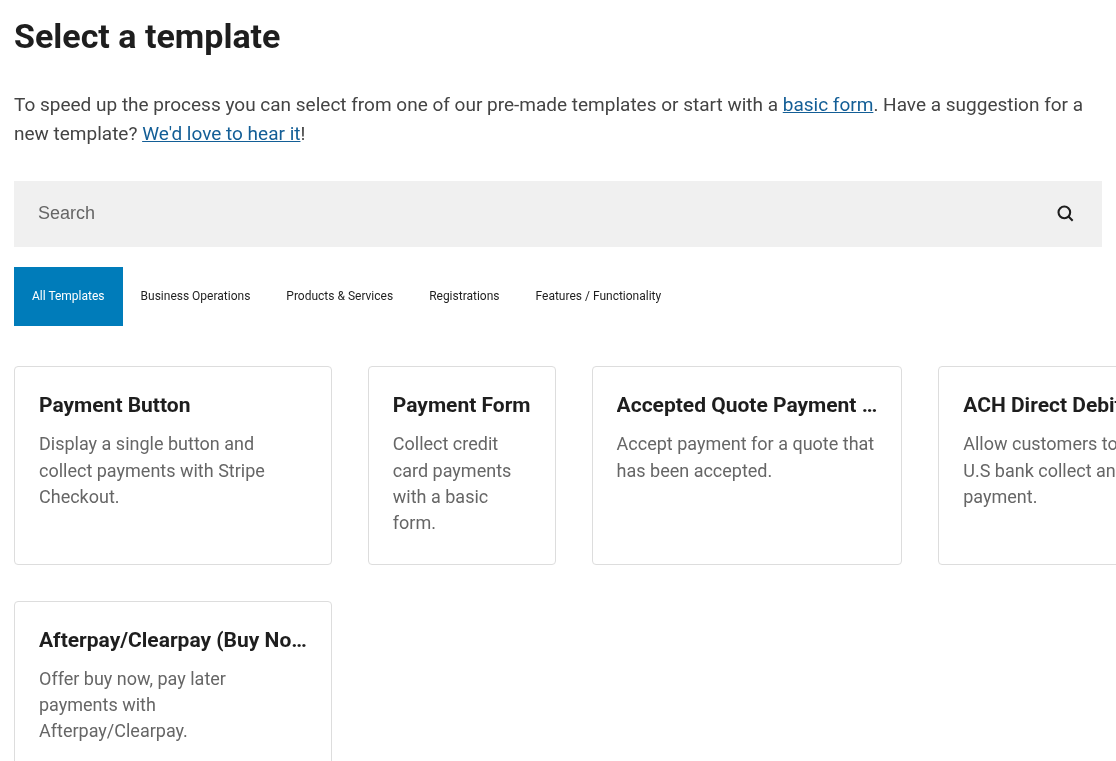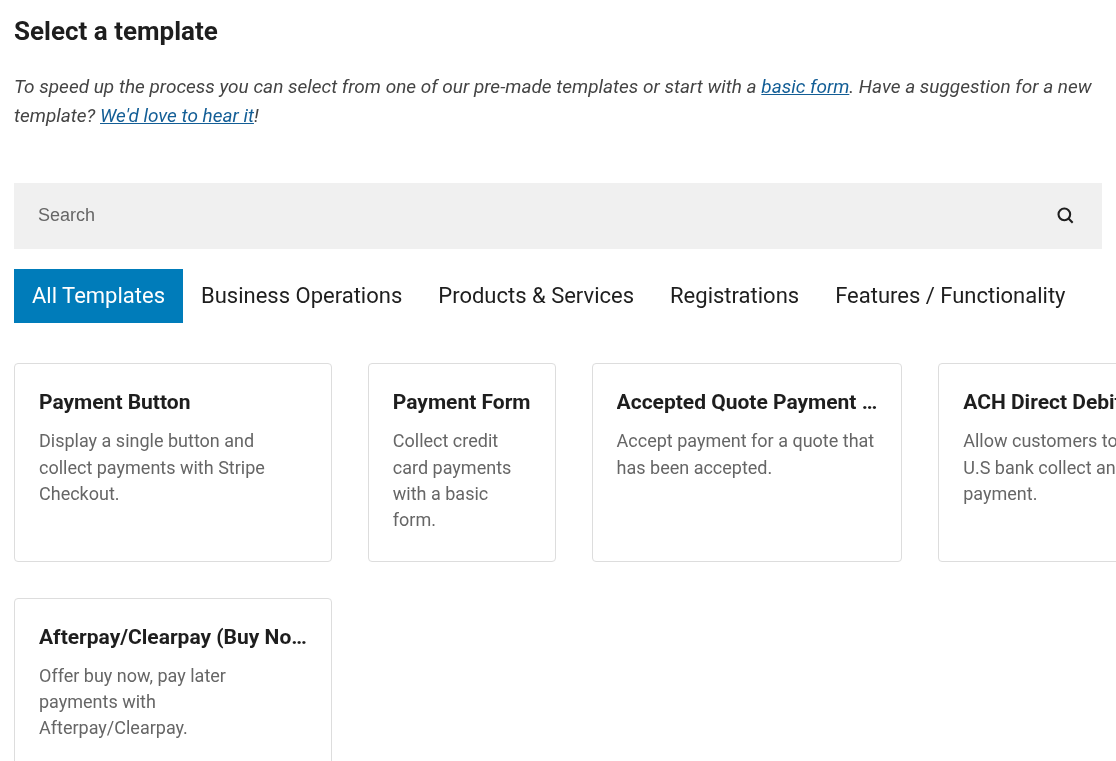--- a/index.html
+++ b/index.html
@@ -7,32 +7,31 @@
       margin: 0;
       padding: 0;
     }
     body {
       font-family: -apple-system, BlinkMacSystemFont, "Segoe UI", Roboto, "Helvetica Neue", Arial, sans-serif;
       color: #1e1e1e;
       padding: 16px 14px;
       background: #fff;
     }
     .page-title {
-      font-size: 26px;
+      font-size: 34px;
       font-weight: 700;
-      margin-bottom: 26px;
+      margin-bottom: 34px;
       color: #1e1e1e;
     }
     .intro {
       font-size: 19px;
       line-height: 1.55;
       color: #444;
-      margin-bottom: 52px;
+      margin-bottom: 32px;
       max-width: 1080px;
-      font-style: italic;
     }
     .intro a {
       color: #135e96;
       text-decoration: underline;
     }
     .search-wrap {
       position: relative;
       margin-bottom: 20px;
     }
     .search-input {
@@ -57,22 +56,22 @@
       height: 20px;
       pointer-events: none;
     }
     .tabs {
       display: flex;
       flex-wrap: wrap;
       gap: 0;
       margin-bottom: 40px;
     }
     .tab {
-      padding: 13px 18px;
-      font-size: 22px;
+      padding: 22px 18px;
+      font-size: 12px;
       color: #1e1e1e;
       background: transparent;
       border: none;
       cursor: pointer;
       line-height: 1.3;
       font-family: inherit;
     }
     .tab.active {
       background: #007cba;
       color: #fff;

